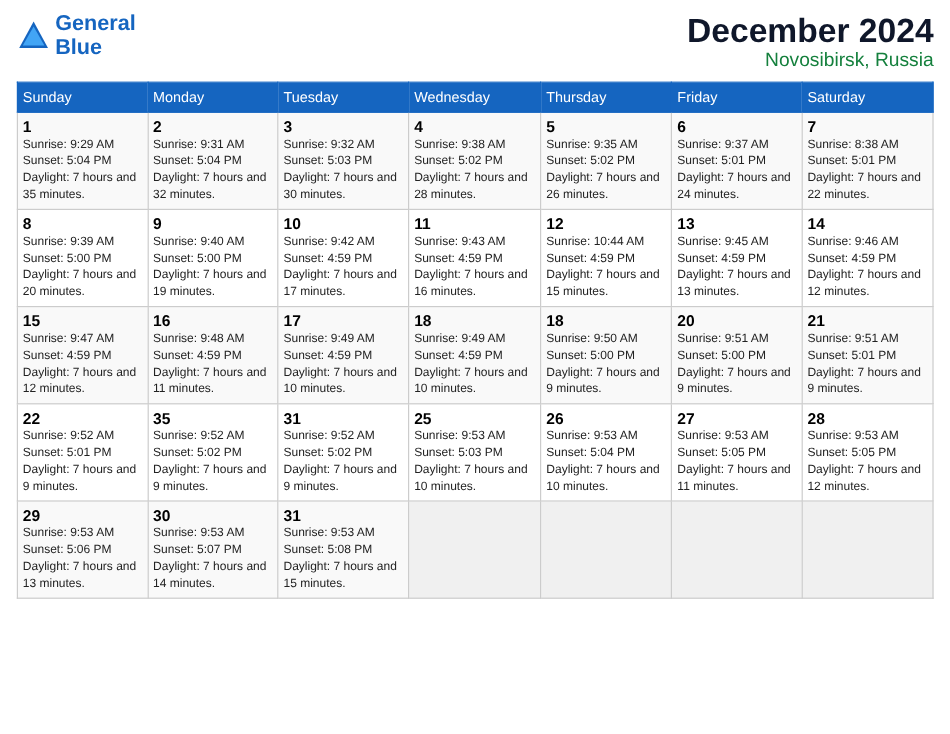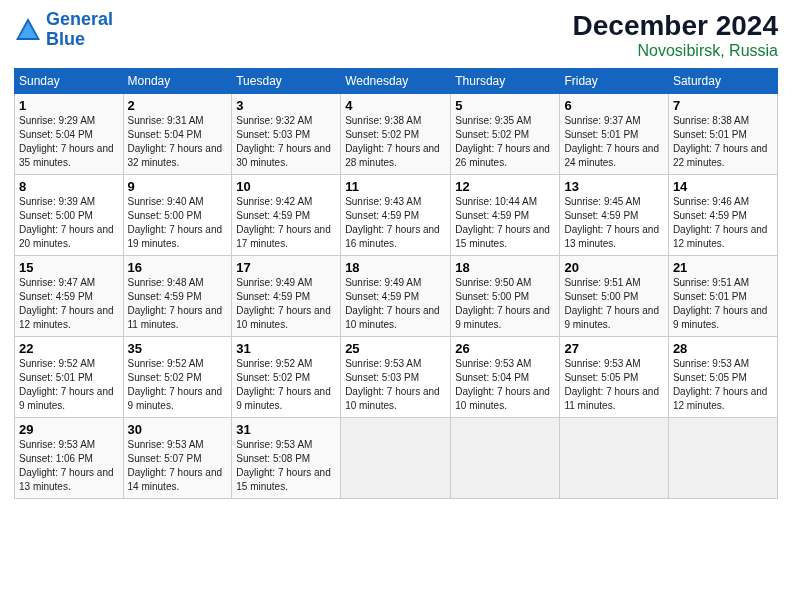--- a/index.html
+++ b/index.html
@@ -325,21 +325,21 @@
             <div class="day-info">Sunrise: 9:53 AM
 Sunset: 5:05 PM
 Daylight: 7 hours
 and 12 minutes.</div>
           </td>
         </tr>
         <tr>
           <td>
             <span class="day-num">29</span>
             <div class="day-info">Sunrise: 9:53 AM
-Sunset: 1:06 PM
+Sunset: 5:06 PM
 Daylight: 7 hours
 and 13 minutes.</div>
           </td>
           <td>
             <span class="day-num">30</span>
             <div class="day-info">Sunrise: 9:53 AM
 Sunset: 5:07 PM
 Daylight: 7 hours
 and 14 minutes.</div>
           </td>

